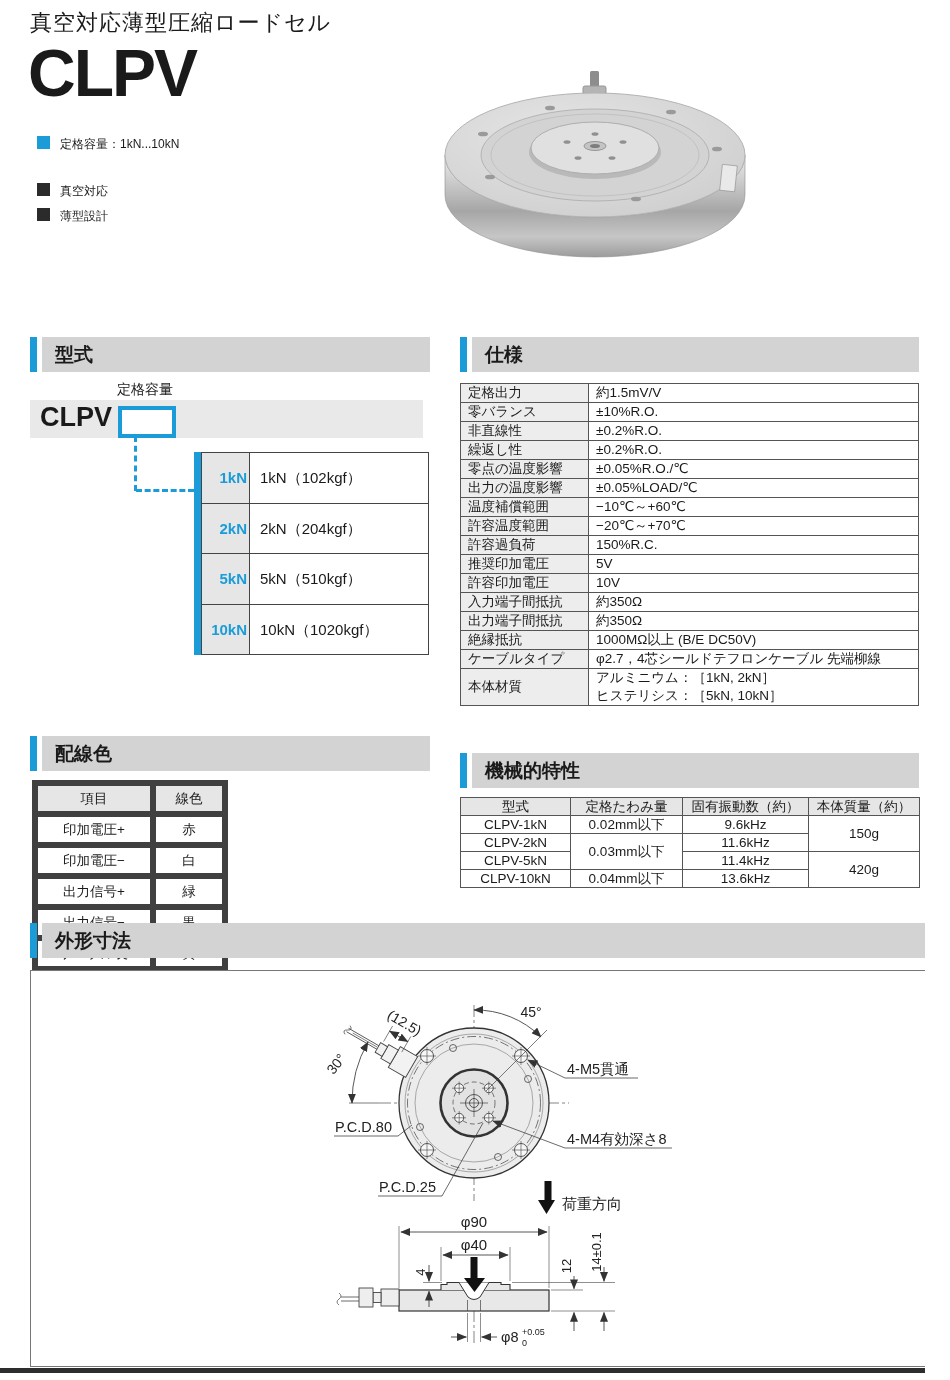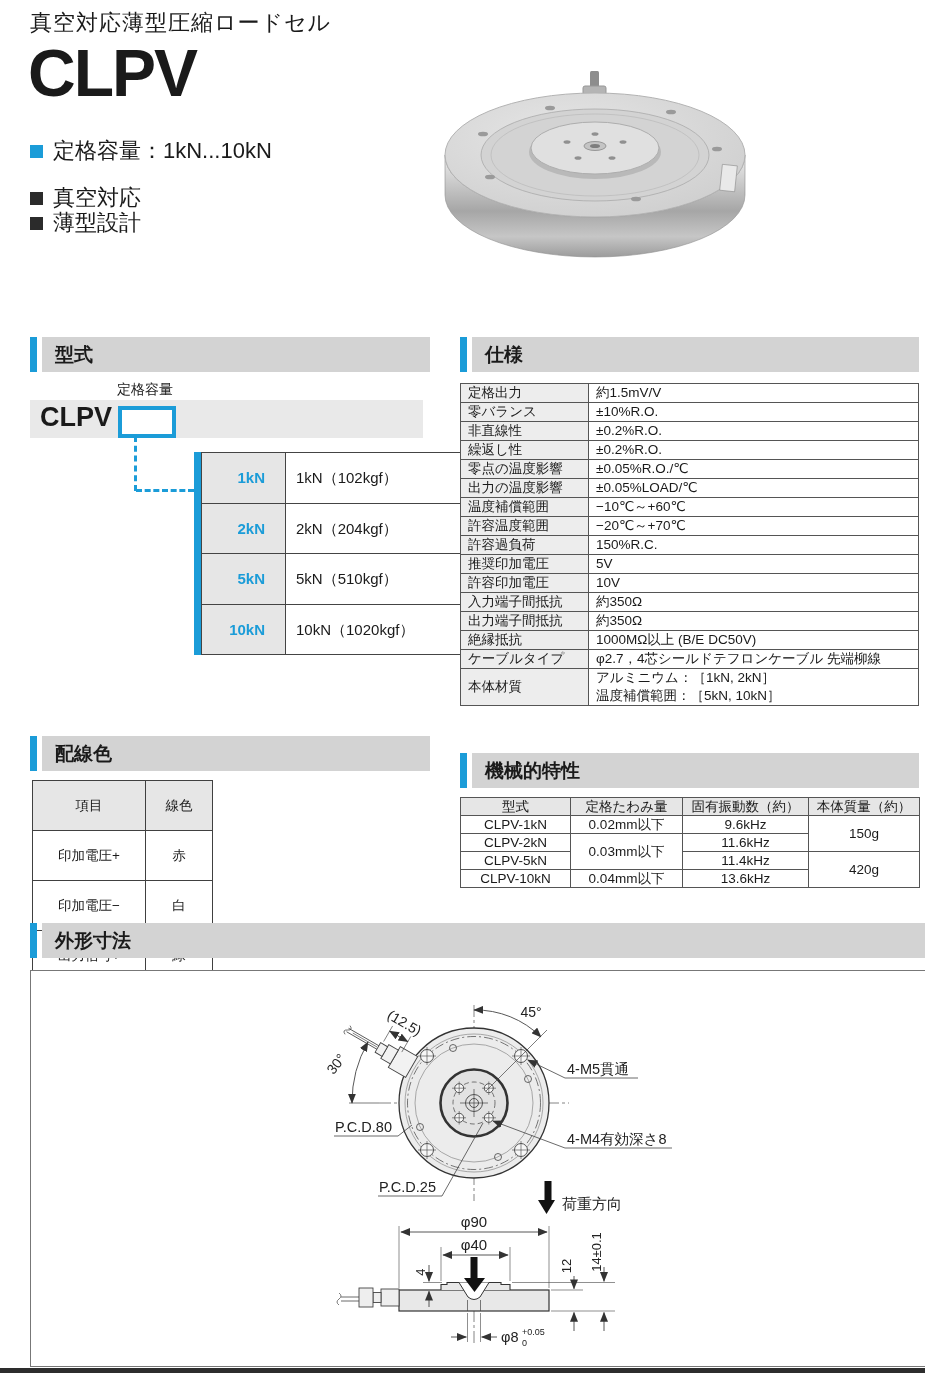--- a/index.html
+++ b/index.html
@@ -4,21 +4,21 @@
 <style>
   :root{ --accent:#1b9cd8; }
   html,body{margin:0;padding:0;background:#fff;}
   body{font-family:"Liberation Sans","DejaVu Sans",sans-serif;color:#1a1a1a;}
   #page{position:relative;width:925px;height:1380px;background:#fff;overflow:hidden;}
   .abs{position:absolute;}
 
   
   .subtitle{font-size:22px;letter-spacing:1px;}
   .big-title{font-size:66px;font-weight:800;letter-spacing:-2px;line-height:1;}
-  .feat{display:flex;align-items:center;font-size:22px;}
+  .feat{display:flex;align-items:flex-start;font-size:12px;margin-left:7px;}
   .feat .sq{width:13px;height:13px;margin-right:10px;flex:0 0 auto;}
   .sq.blue{background:var(--accent);} .sq.dark{background:#2b2b2b;}
 
   
   .sech{display:flex;height:35px;}
   .sech .bbar{width:7px;background:var(--accent);}
   .sech .gbar{flex:1;background:#d3d3d3;margin-left:5px;font-size:19px;font-weight:bold;line-height:35px;padding-left:13px;}
 
   table{border-collapse:collapse;}
   td,th{vertical-align:middle;}
@@ -26,32 +26,32 @@
   
   .cap-label{font-size:14px;}
   .model-band{width:393px;height:38px;background:#e9e9e9;}
   .model-prefix{position:absolute;left:10px;top:2px;font-size:27px;font-weight:800;}
   .model-box{position:absolute;left:88px;top:6px;width:50px;height:24px;background:#fff;border:4px solid var(--accent);}
   .dash-v{border-left:3px dashed var(--accent);}
   .dash-h{border-top:3px dashed var(--accent);}
   .model-wrap{border-left:7px solid var(--accent);}
   .model{font-size:15px;}
   .model td{border:1px solid #444;height:17.5px;line-height:17.5px;}
-  .model td.c{background:#e6e6e6;color:var(--accent);font-weight:bold;text-align:right;padding:0 20px;width:43px;}
+  .model td.c{background:#e6e6e6;color:var(--accent);font-weight:bold;text-align:right;padding:0 2px;width:43px;}
   .model td.d{background:#fff;padding:16px 10px;width:158px;}
 
   
   .spec{width:459px;font-size:13.5px;table-layout:fixed;}
   .spec td{border:1px solid #555;padding:0 7px;height:18px;line-height:18px;overflow:hidden;white-space:nowrap;}
   .spec td.l{background:#ededed;width:113px;}
   .spec td .vline{display:block;height:18px;line-height:18px;}
 
   
   .wiring{font-size:13.5px;text-align:center;}
-  .wiring th,.wiring td{border:1px solid #404040;height:17px;line-height:17px;font-weight:normal;padding:16px 4px;}
+  .wiring th,.wiring td{border:6px solid #404040;height:17px;line-height:17px;font-weight:normal;padding:4px 4px;}
   .wiring th{background:#e6e6e6;}
   .mech{font-size:13.5px;text-align:center;width:459px;table-layout:fixed;}
   .mech th,.mech td{border:1px solid #555;height:17px;line-height:17px;font-weight:normal;padding:0 2px;}
   .mech th{background:#e6e6e6;}
 
   
   .draw-box{width:896px;height:395px;border:1.5px solid #777;background:#fff;}
   .footer-bar{background:#2d2d2d;}
 
   svg text{font-family:"Liberation Sans","DejaVu Sans",sans-serif;}
@@ -215,21 +215,21 @@
           <td>1000MΩ以上 (B/E DC50V)</td>
         </tr>
     <tr>
           <td class="l">ケーブルタイプ</td>
           <td>φ2.7，4芯シールドテフロンケーブル 先端柳線</td>
         </tr>
     <tr>
       <td class="l">本体材質</td>
       <td>
         <span class="vline">アルミニウム：［1kN, 2kN］</span>
-        <span class="vline">温度補償範囲：［5kN, 10kN］</span>
+        <span class="vline">ヒステリシス：［5kN, 10kN］</span>
       </td>
     </tr>
   </tbody>
     </table>
 
   <div class="abs sech" style="left:30px;top:736px;width:400px;">
     <span class="bbar"></span>
     <span class="gbar">配線色</span>
   </div>
   <table class="abs wiring" style="left:32px;top:780px;">

